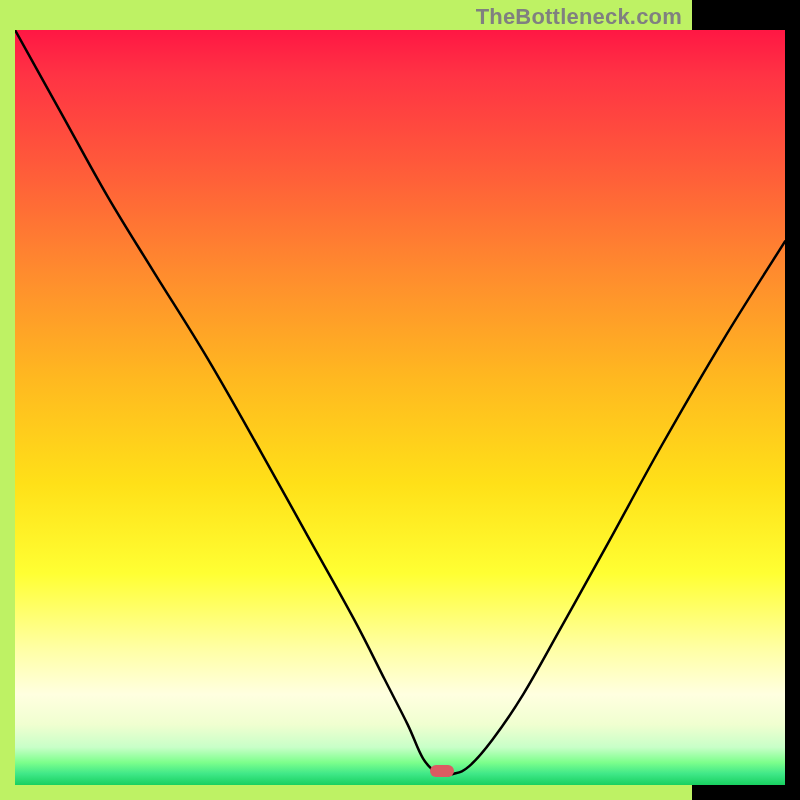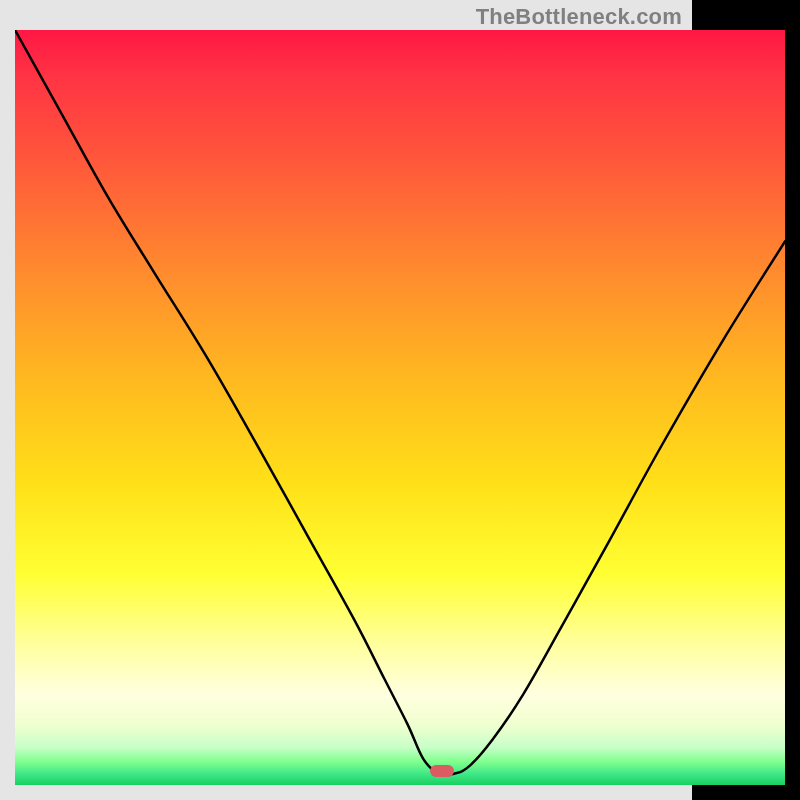--- a/index.html
+++ b/index.html
@@ -1,21 +1,21 @@
 <!DOCTYPE html>
 <html><head>
 <meta charset="utf-8">
 <style>
   * { margin: 0; padding: 0; box-sizing: border-box; }
   html, body { width: 800px; height: 800px; overflow: hidden; background: #000; }
   .frame {
     position: relative;
     width: 692px;
     height: 800px;
-    background: #e5e5e5;
+    background: #bef264;
   }
   .plot {
     position: absolute;
     left: 15px;
     top: 30px;
     width: 770px;
     height: 755px;
     background: #fff;
   }
   .gradient {

